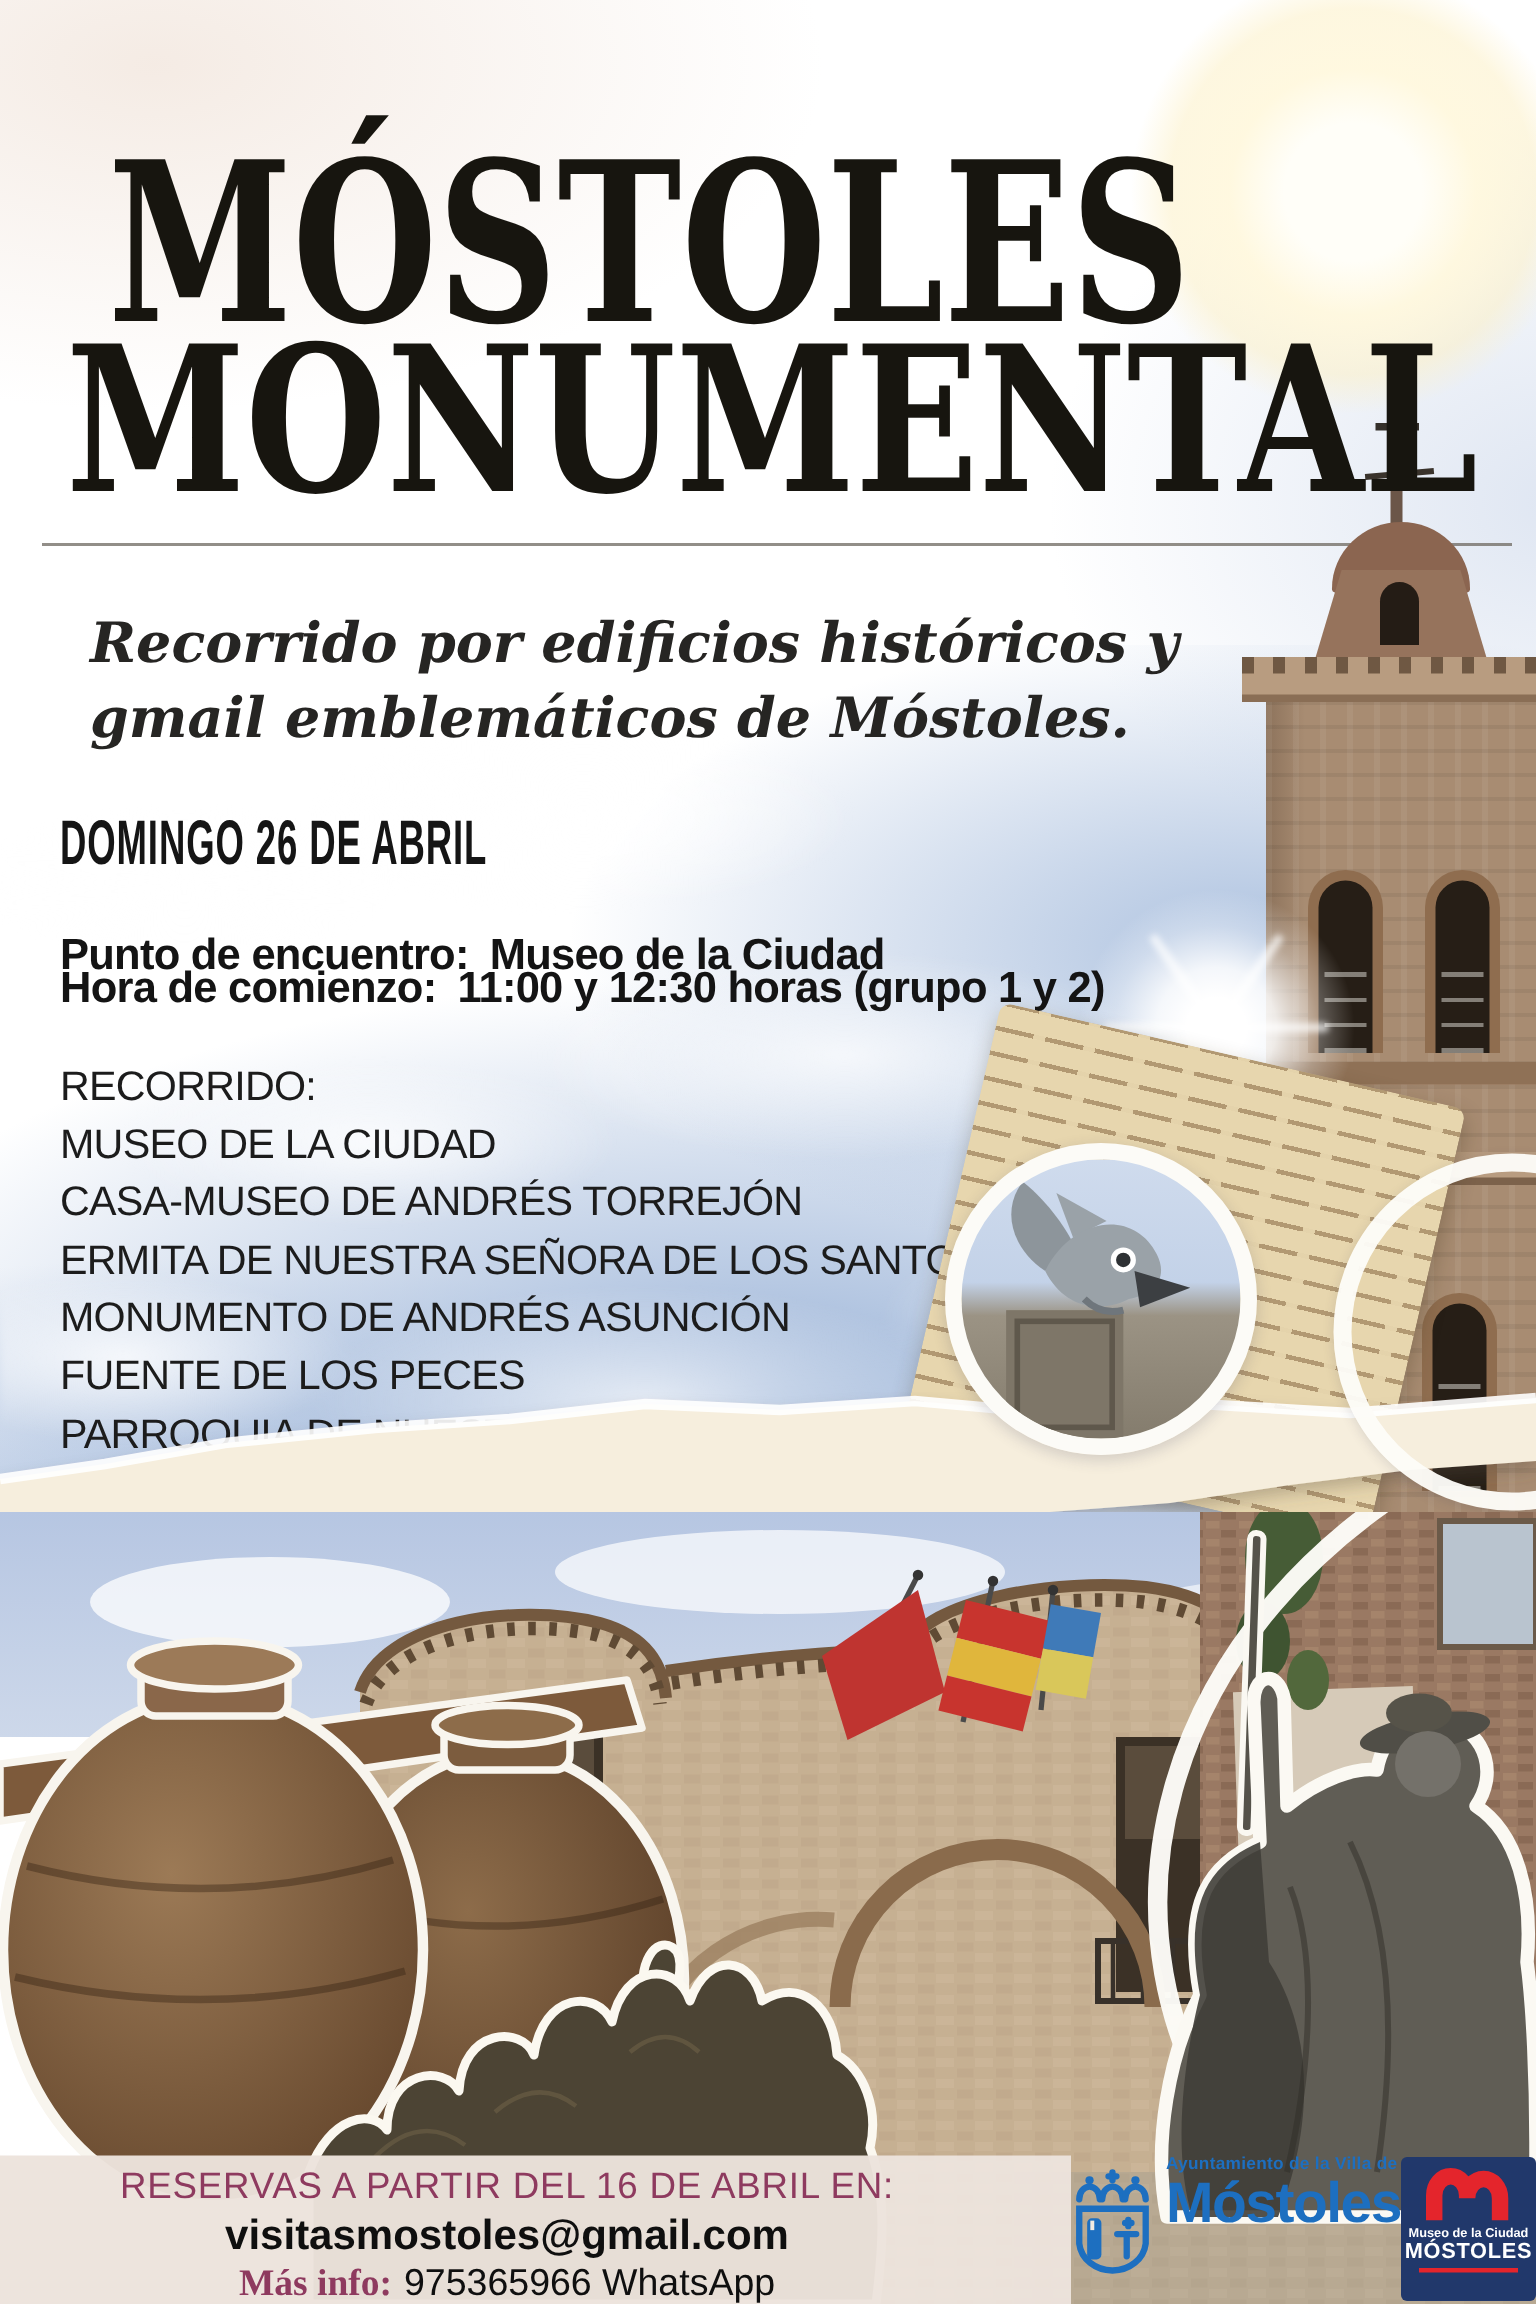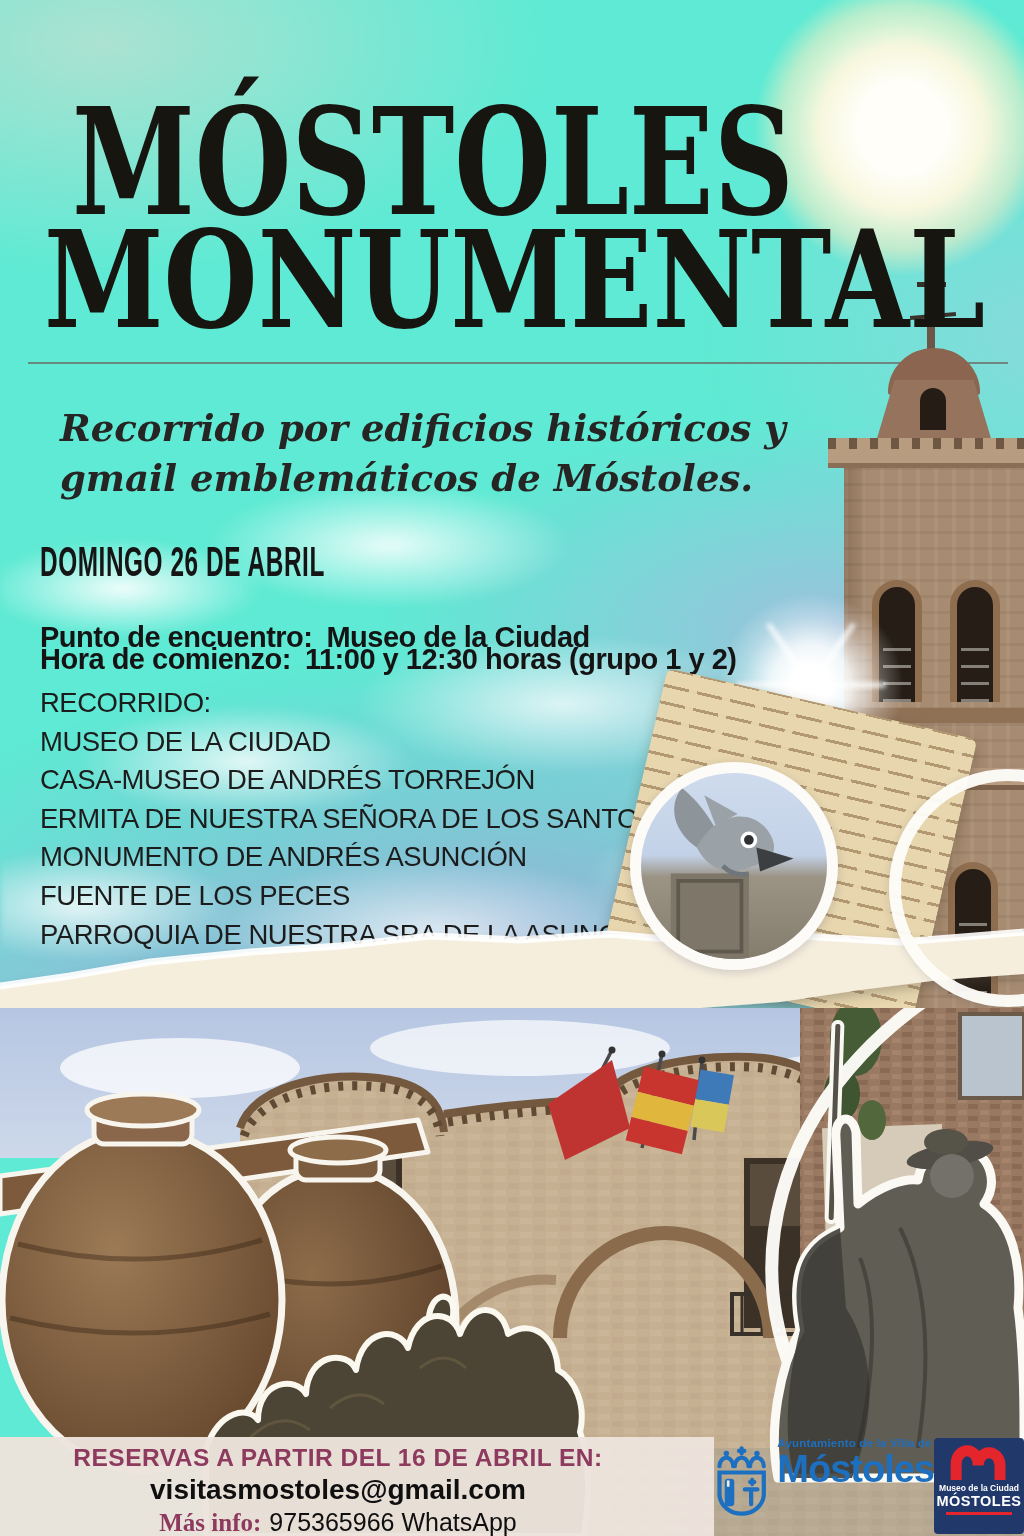--- a/index.html
+++ b/index.html
@@ -1,18 +1,18 @@
 <!DOCTYPE html>
 <html><head>
 <meta charset="utf-8">
 <style>
   html,body{margin:0;padding:0;background:#555;}
   #poster{
     position:relative;width:1024px;height:1536px;overflow:hidden;
-    background:#5eead4;font-family:"Liberation Sans",sans-serif;
+    background:#ffffff;font-family:"Liberation Sans",sans-serif;
   }
   #poster *{box-sizing:border-box;}
   .abs{position:absolute;}
 
   
   .tint-top{left:0;top:0;width:1024px;height:540px;
     background:
       radial-gradient(ellipse 620px 320px at 10% 8%, rgba(236,219,206,.55), transparent 72%),
       radial-gradient(ellipse 480px 360px at 102% 62%, rgba(183,199,226,.45), transparent 72%);
   }
@@ -103,27 +103,27 @@
   .title-l2{left:44px;top:212px;font-size:135px;transform:scaleX(.80);transform-origin:left top;}
   .subtitle{font-family:"DejaVu Serif",serif;font-style:italic;font-weight:700;font-size:37px;
     color:#262523;white-space:nowrap;z-index:5;}
   .sub1{left:60px;top:406px;} .sub2{left:60px;top:456px;}
   .date{left:40px;top:538px;font-weight:700;font-size:42px;color:#151515;white-space:nowrap;
     transform:scale(.58,1.0);transform-origin:left top;z-index:5;letter-spacing:1px;}
   .infoline{left:40px;top:643px;font-weight:700;font-size:29px;letter-spacing:-.5px;color:#141414;
     white-space:nowrap;z-index:5;}
   .infoline.l2{top:621px;}
   .infoline .gap{display:inline-block;width:14px;}
-  .route{left:40px;top:684px;font-size:27.5px;line-height:38.6px;letter-spacing:-.5px;color:#1c1c1c;
+  .route{left:40px;top:705px;font-size:27.5px;line-height:38.6px;letter-spacing:-.5px;color:#1c1c1c;
     white-space:nowrap;z-index:5;}
 
   
   .footer-strip{left:0;top:1437px;width:714px;height:99px;background:rgba(236,227,220,.97);
     z-index:20;text-align:center;padding:7px 48px 0 10px;}
-  .f-res{font-size:24.5px;font-weight:700;letter-spacing:.5px;color:#8e3a5f;}
+  .f-res{font-size:24.5px;font-weight:400;letter-spacing:.5px;color:#8e3a5f;}
   .f-email{font-size:28px;font-weight:800;color:#0f0f0f;margin-top:2px;}
   .f-info{font-size:25px;margin-top:2px;color:#0f0f0f;}
   .f-info .lbl{color:#8e3a5f;font-weight:600;margin-right:8px;font-family:Liberation Serif, serif;}
 
   .ayto{left:710px;top:1437px;width:224px;height:99px;z-index:21;display:flex;}
   .ayto-text{margin-left:4px;color:#1d6fc0;}
   .ayto-small{font-size:11.5px;font-weight:700;letter-spacing:.2px;}
   .ayto-big{font-size:38px;font-weight:800;letter-spacing:-1px;line-height:1;margin-top:1px;}
   .museo{left:934px;top:1438px;width:90px;height:96px;z-index:21;background:#21386b;border-radius:4px;
     display:flex;flex-direction:column;align-items:center;color:#fff;}

